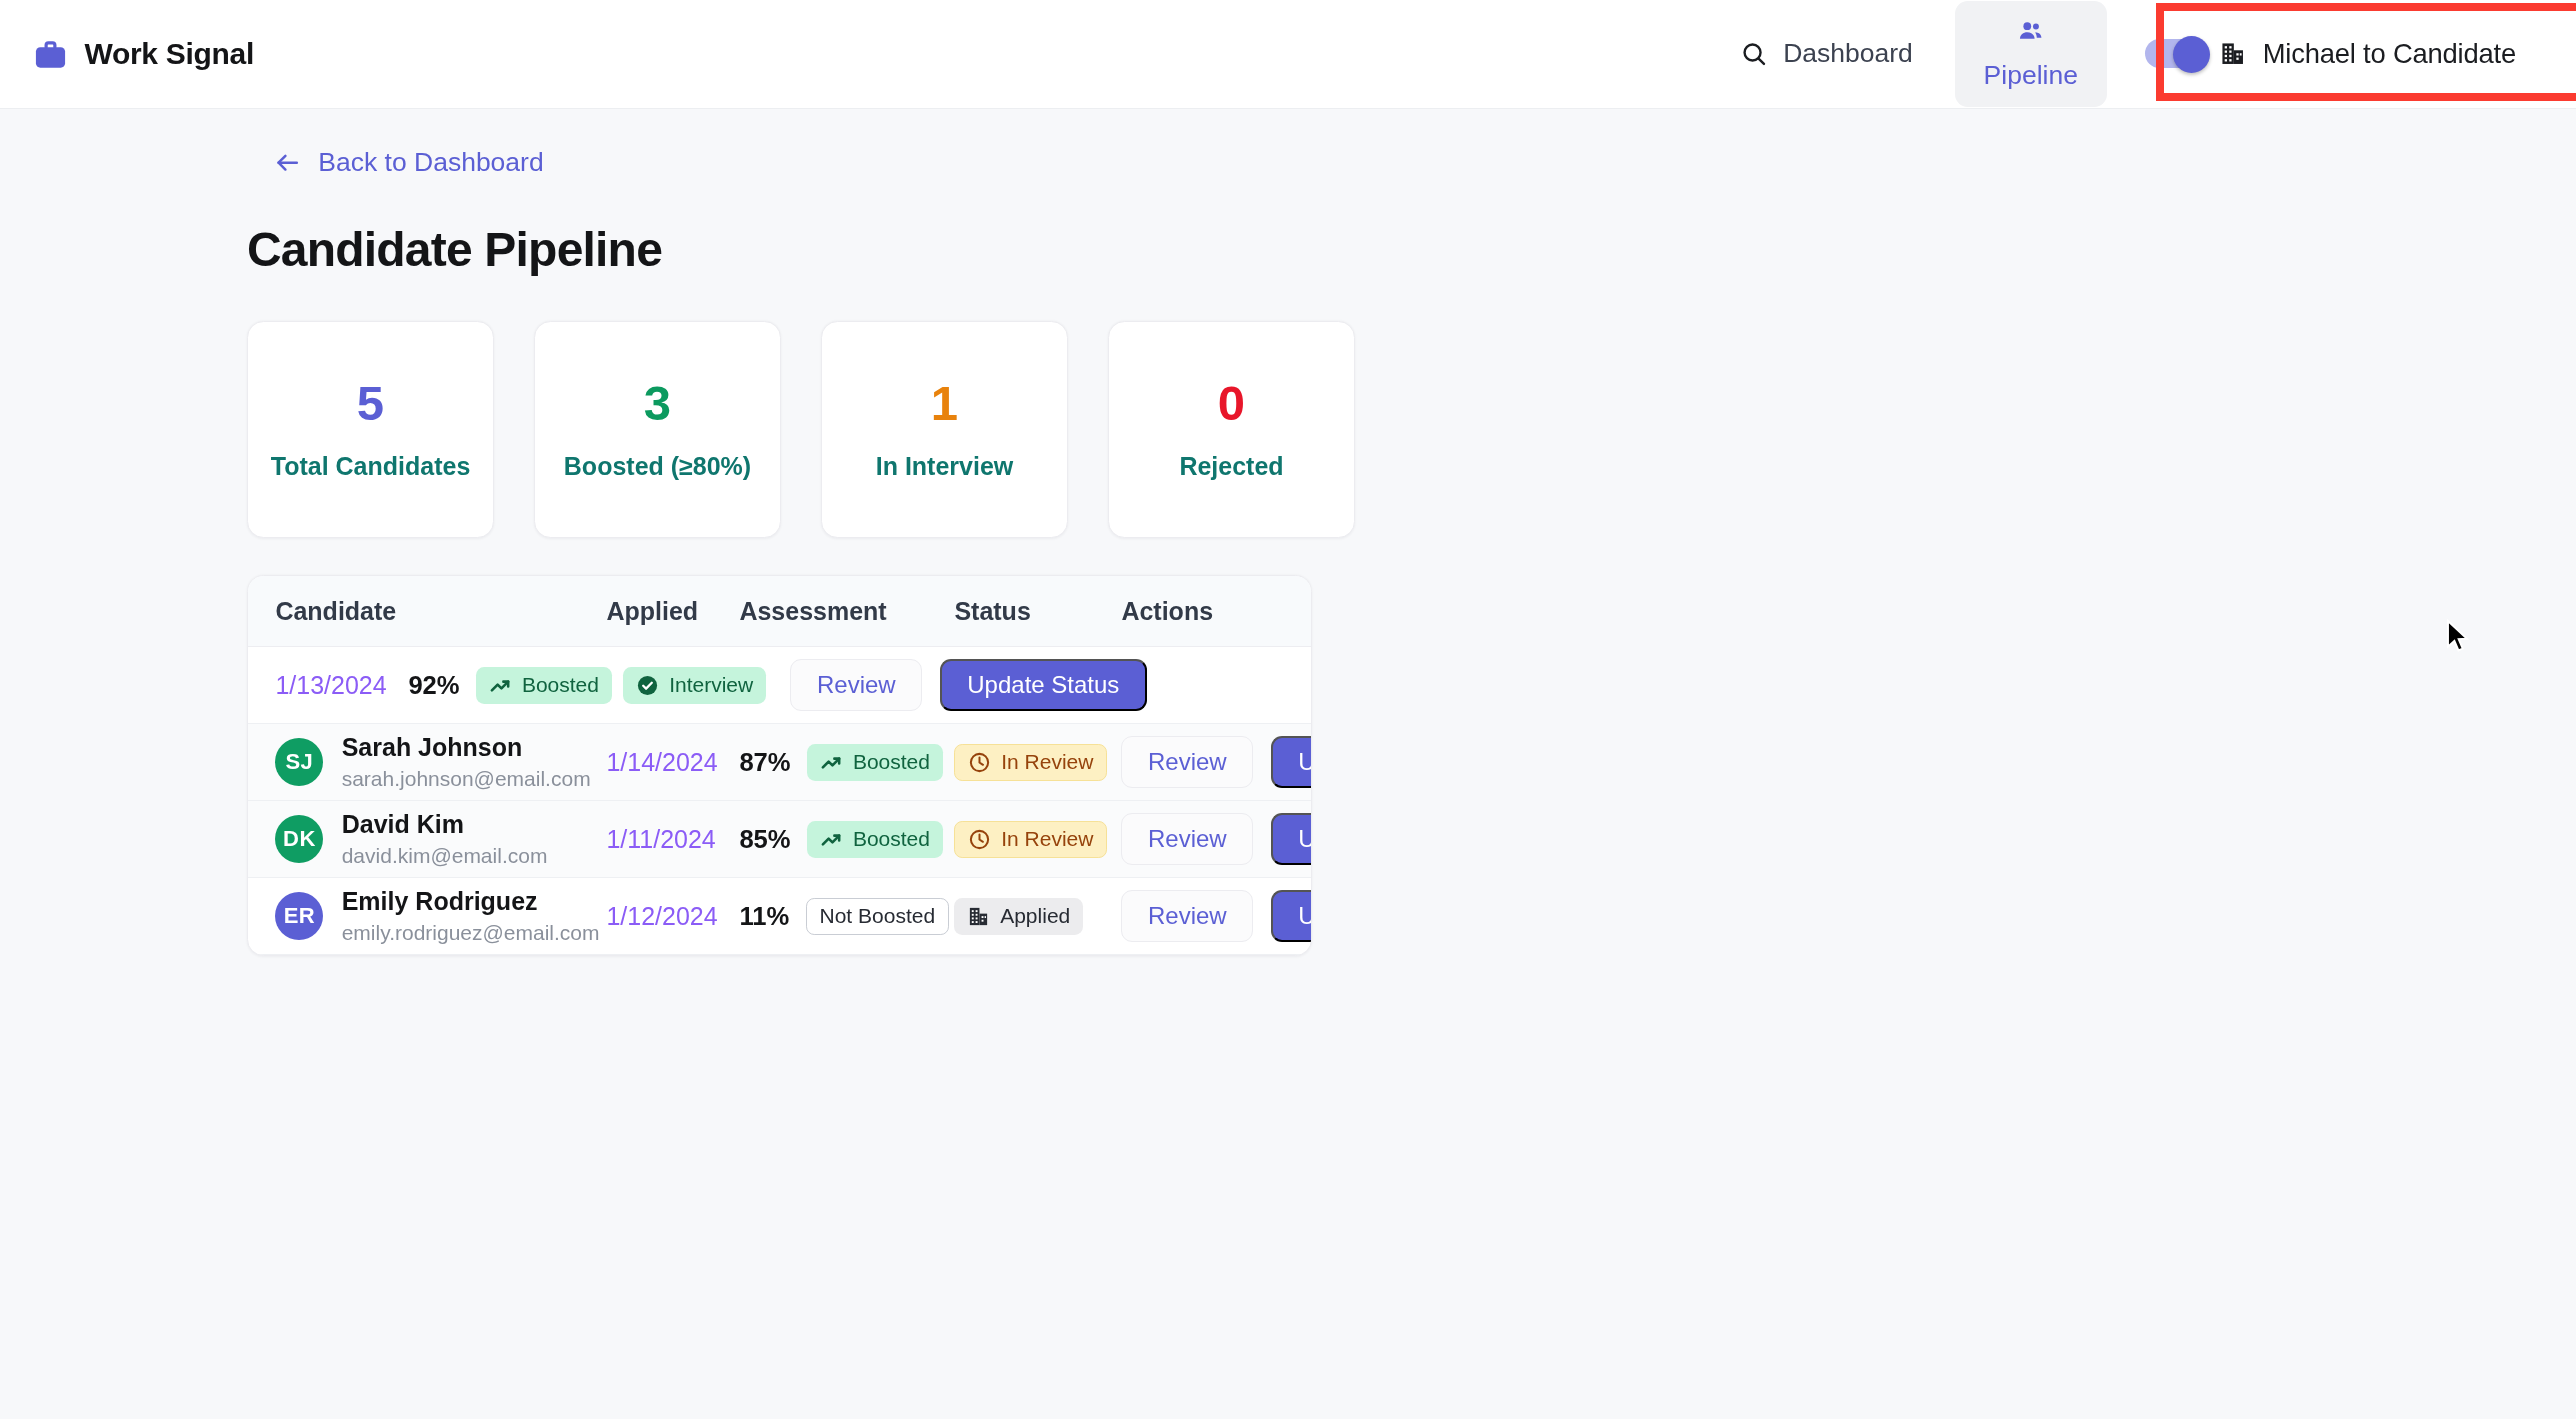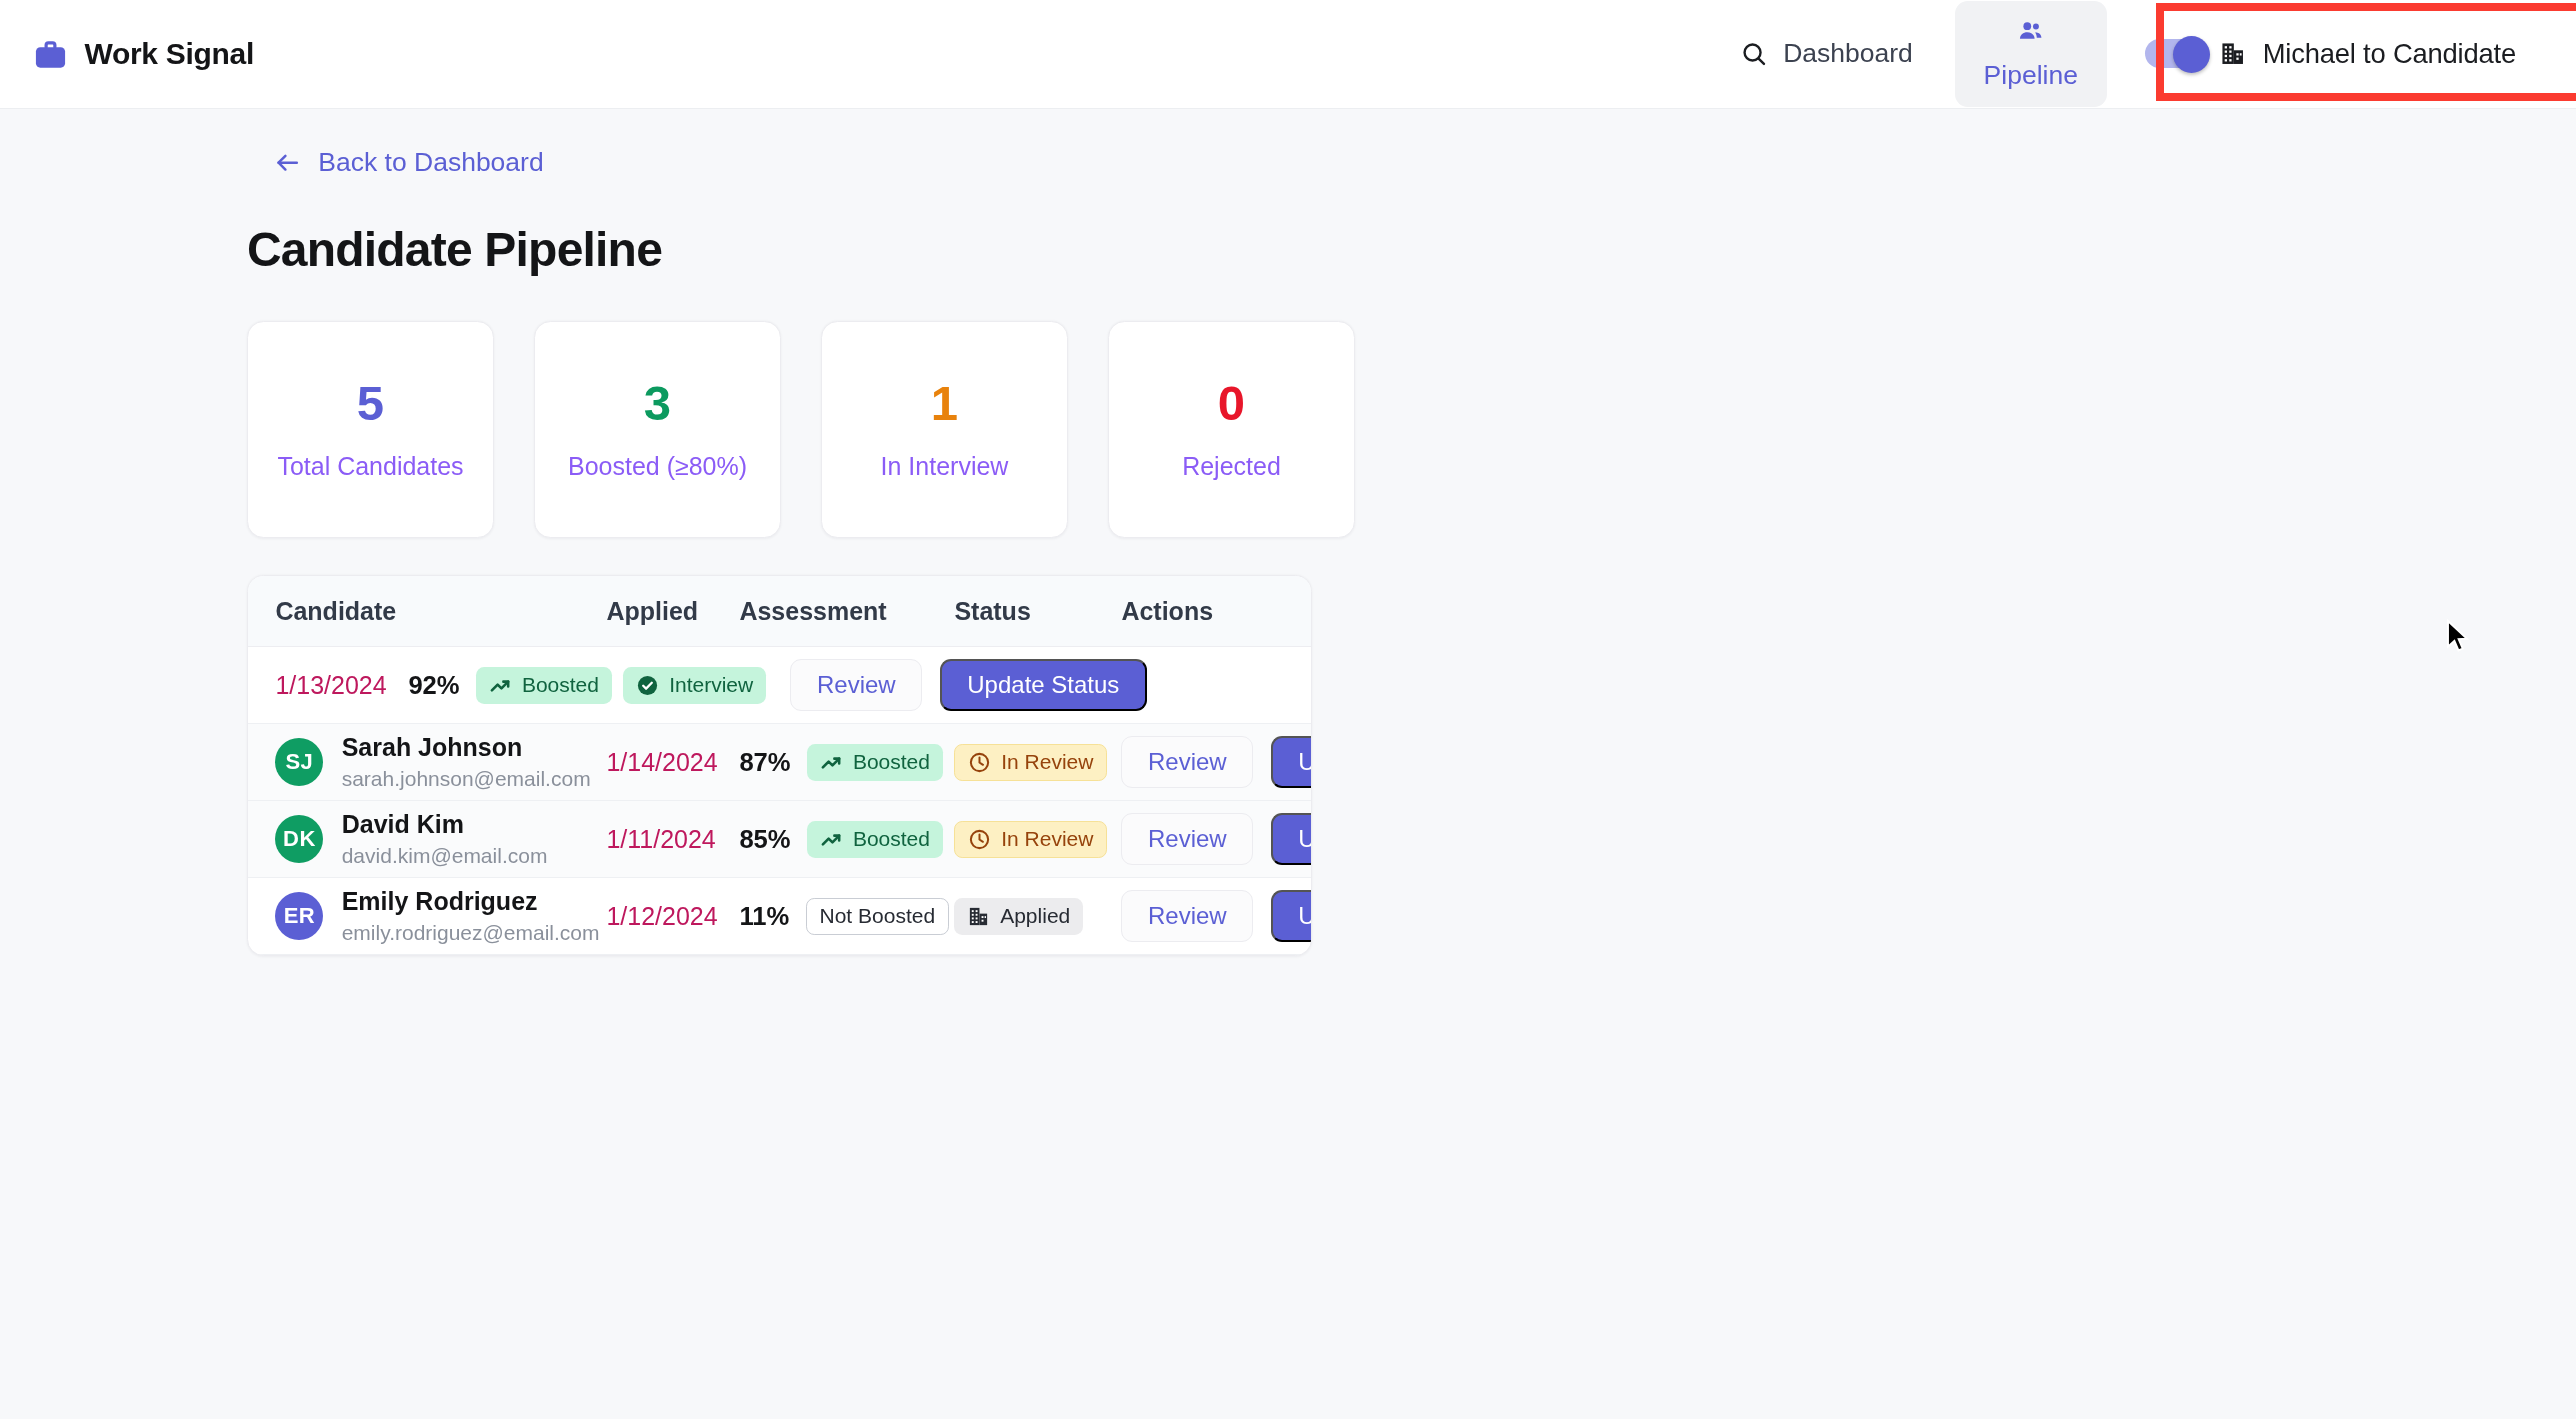--- a/index.html
+++ b/index.html
@@ -167,21 +167,21 @@
     border: 0.9px solid #ececf0;
     border-radius: 16.5px;
     box-shadow: 0 0.9px 2.7px rgba(16,24,40,.05);
     display: flex;
     flex-direction: column;
     align-items: center;
     justify-content: center;
     gap: 24px;
   }
   .stat-value { font-size: 49px; font-weight: 700; line-height: 1; }
-  .stat-label { font-size: 25px; color: #8b5cf6; }
+  .stat-label { font-size: 25px; color: #0f766e; font-weight: bold; }
 
   
   .table-card {
     margin-top: 37px;
     width: 1065px;
     background: #ffffff;
     border: 0.9px solid #ececf0;
     border-radius: 16.5px;
     box-shadow: 0 0.9px 2.7px rgba(16,24,40,.05);
     overflow: hidden;
@@ -218,21 +218,21 @@
     font-size: 22px;
     font-weight: 700;
     display: flex;
     align-items: center;
     justify-content: center;
     flex: none;
     letter-spacing: 0.4px;
   }
   .cand-name { font-size: 25px; font-weight: 700; color: #141517; }
   .cand-email { font-size: 21px; color: #8a909b; margin-top: 5.5px; }
-  .applied-date { font-size: 25px; color: #be185d; }
+  .applied-date { font-size: 25px; color: #8b5cf6; }
   .assess-cell { display: flex; align-items: center; gap: 16.5px; }
   .score { font-size: 25.6px; font-weight: 700; color: #141517; }
 
   .badge {
     display: inline-flex;
     align-items: center;
     gap: 10px;
     height: 37px;
     padding: 0 12.8px;
     border-radius: 8.2px;

